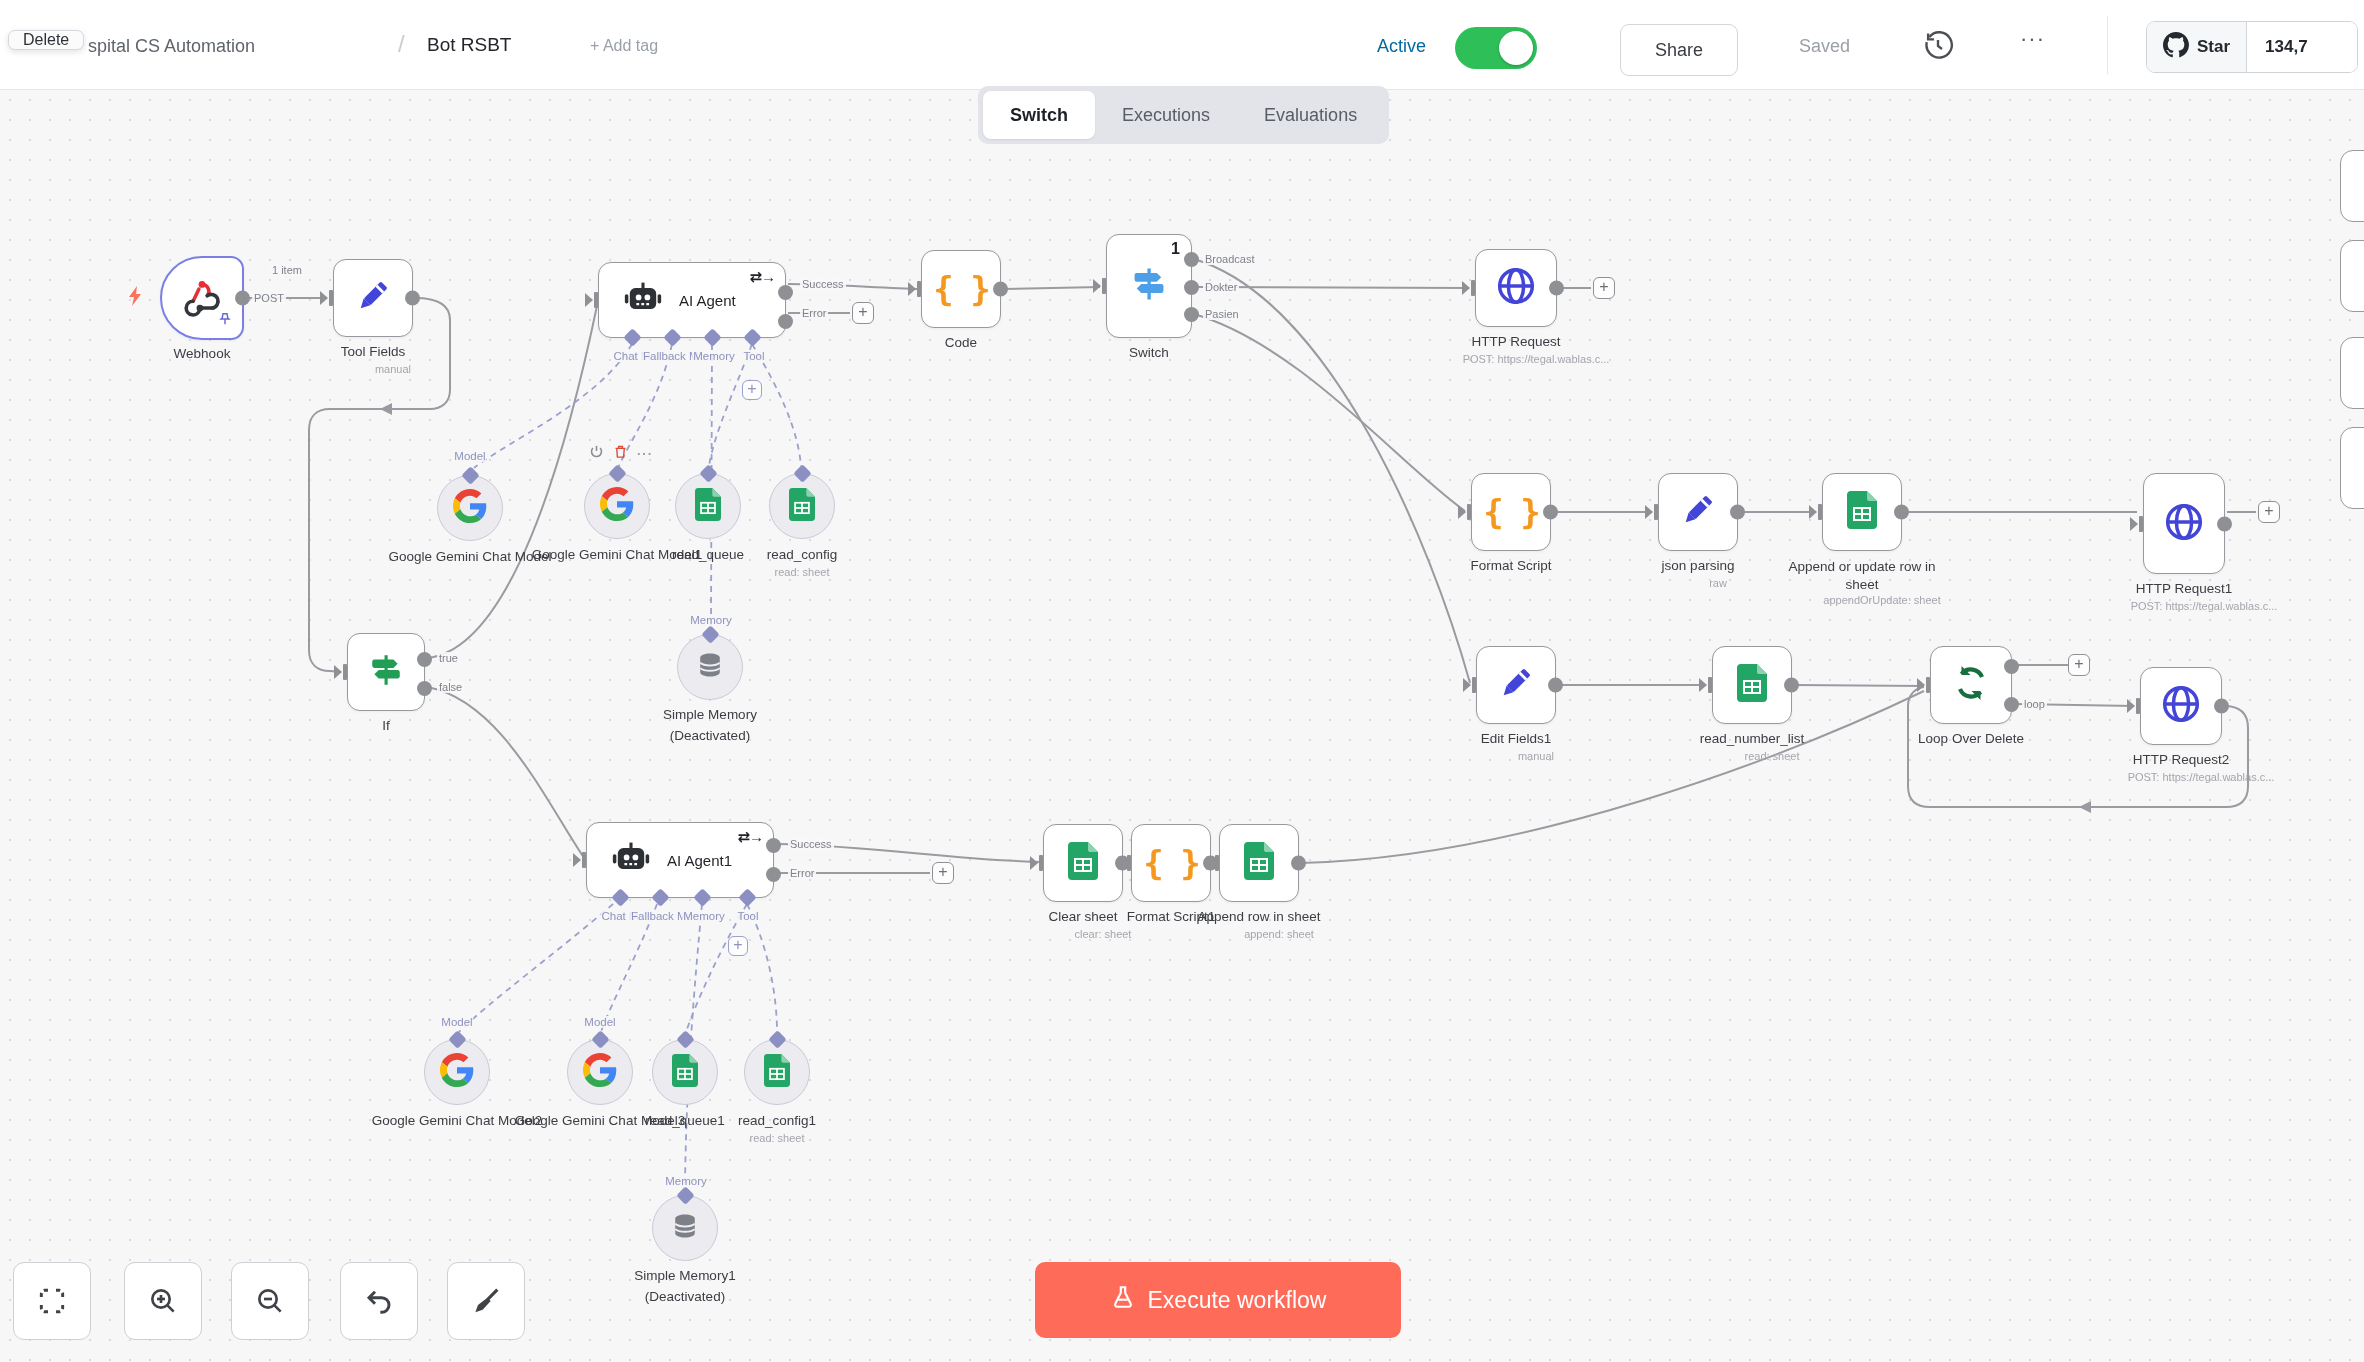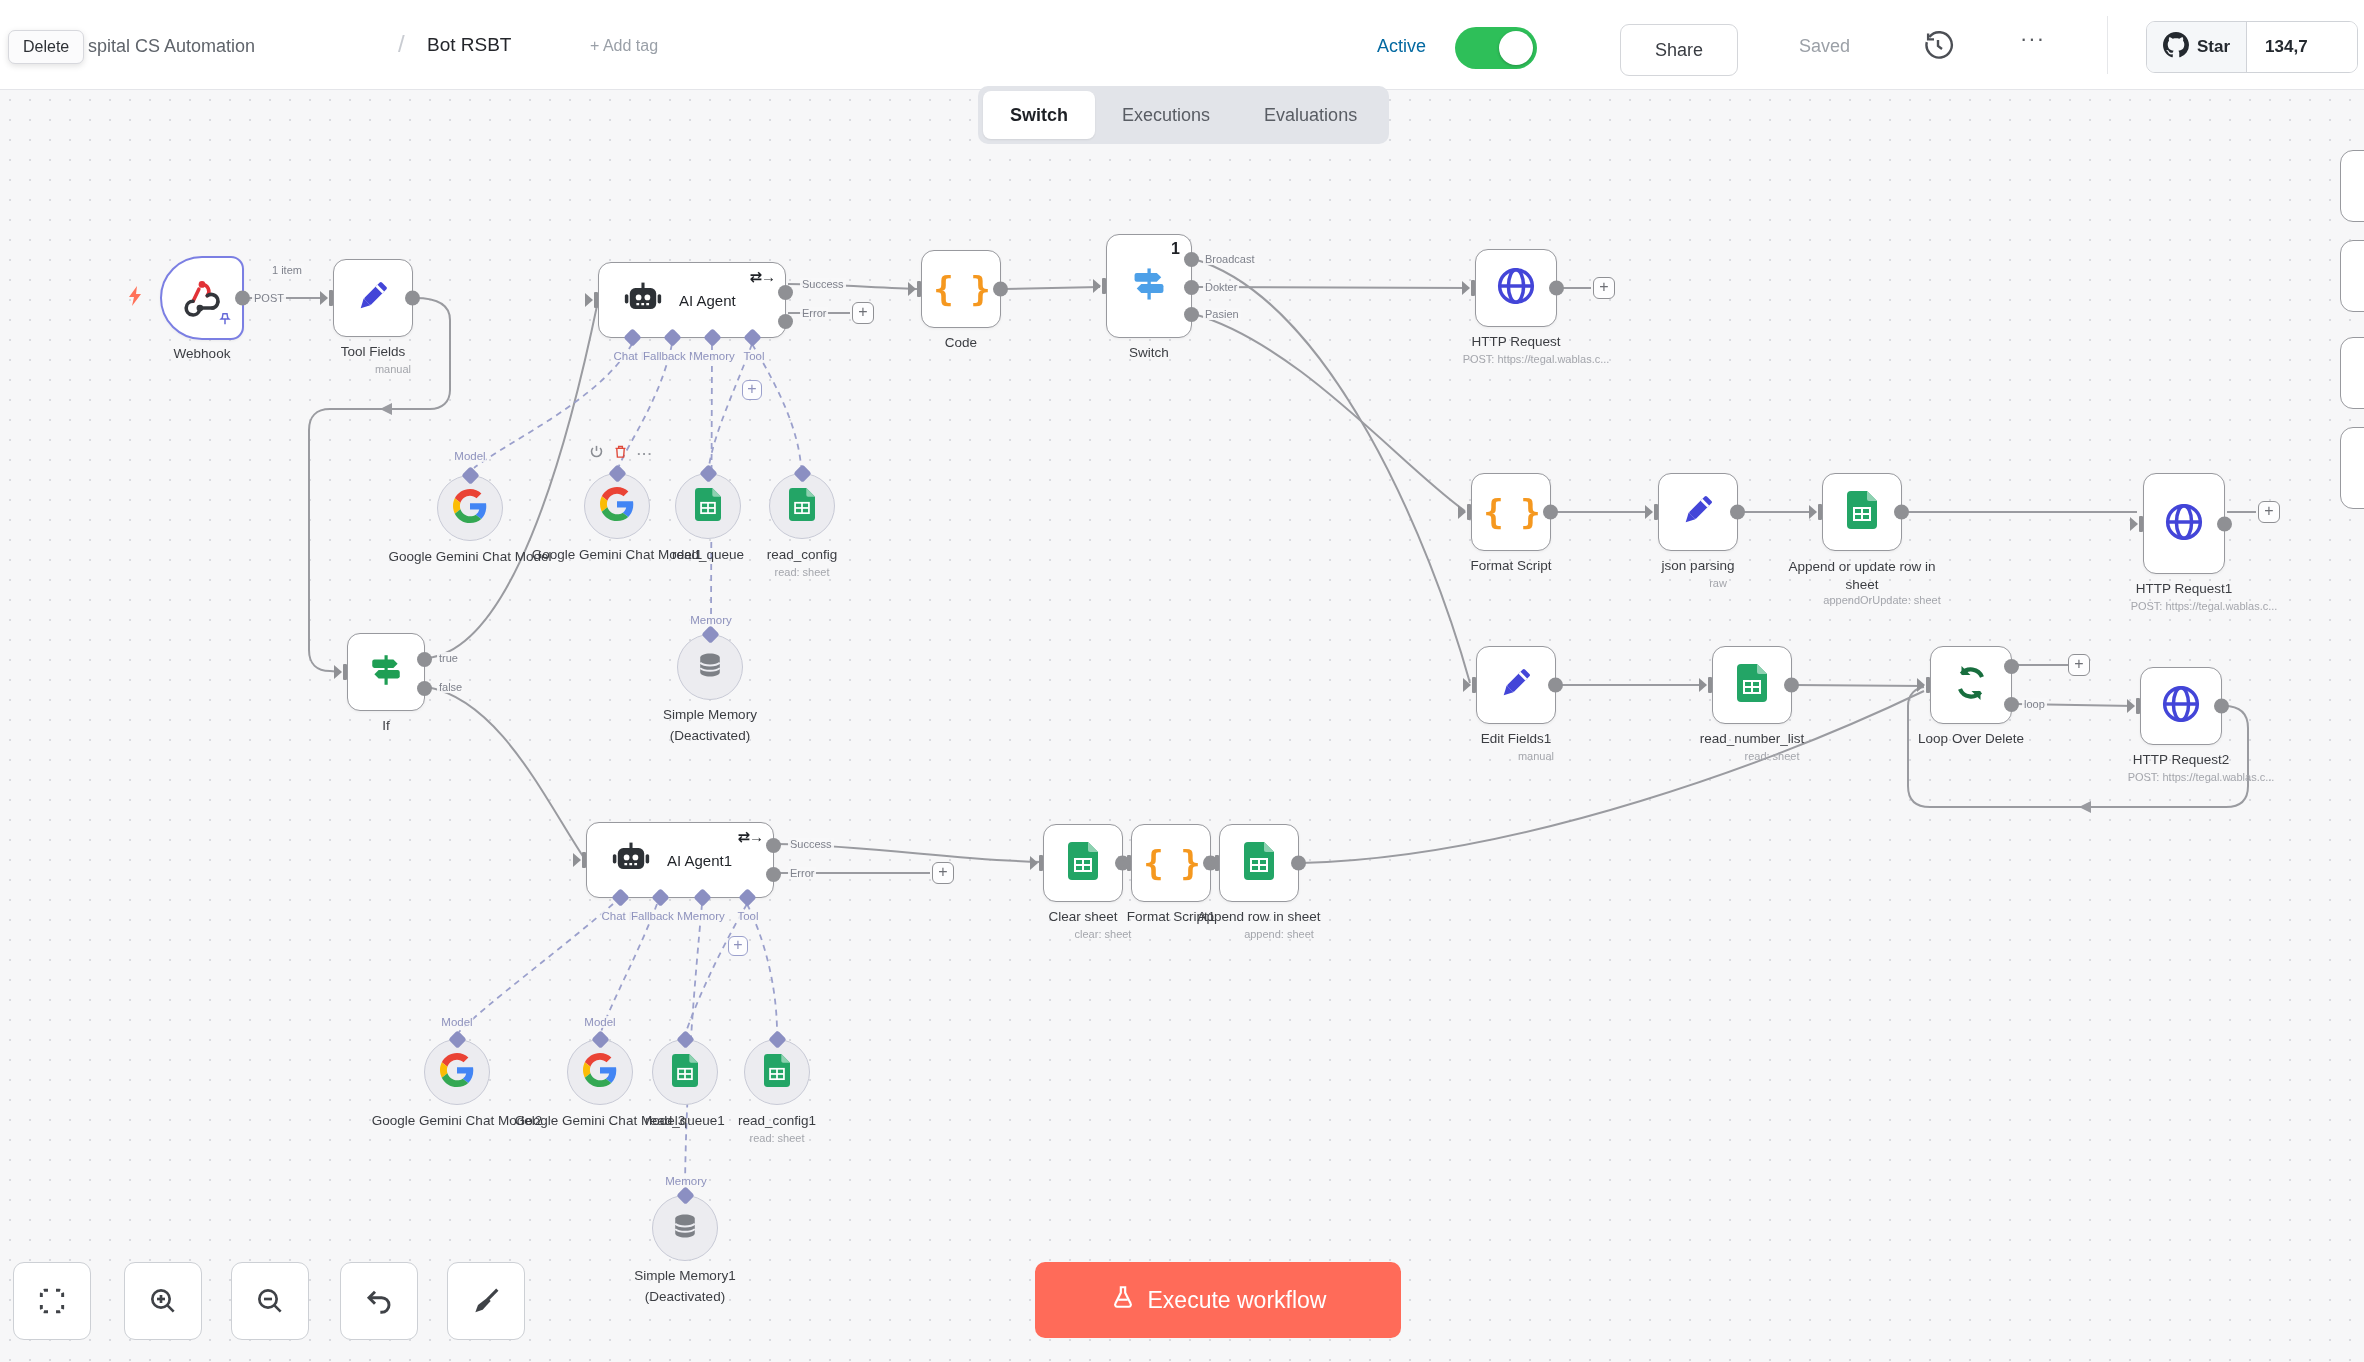--- a/index.html
+++ b/index.html
@@ -2,21 +2,21 @@
 <html><head>
 <meta charset="utf-8">
 <style>
   * { margin:0; padding:0; box-sizing:border-box; }
   html,body { width:2364px; height:1362px; overflow:hidden; font-family:"Liberation Sans","DejaVu Sans",sans-serif; }
   body { background:#f7f7f8; position:relative; }
 
   
   #header { position:absolute; left:0; top:0; width:2364px; height:90px; background:#ffffff; border-bottom:1px solid #e4e5e9; z-index:10; }
   .hitem { position:absolute; white-space:nowrap; }
-  #delete-tip { left:8px; top:30px; background:#fbfbfc; border:1px solid #d7d8dd; border-radius:7px; padding:7px 14px; font-size:16px; color:#2e3136; box-shadow:0 2px 6px rgba(0,0,0,.12); z-index:12; }
+  #delete-tip { left:8px; top:30px; background:#fbfbfc; border:1px solid #d7d8dd; border-radius:7px; padding:0 14px; font-size:16px; color:#2e3136; box-shadow:0 2px 6px rgba(0,0,0,.12); z-index:12; }
   #breadcrumb { left:88px; top:36px; font-size:18px; color:#5f646b; }
   #bc-sep { left:398px; top:30px; font-size:24px; color:#c9ccd2; }
   #wf-name { left:427px; top:34px; font-size:19px; color:#24262b; }
   #add-tag { left:590px; top:37px; font-size:16px; color:#9aa0a8; }
   #active-label { left:1377px; top:36px; font-size:18px; color:#0369a1; }
   #active-toggle { left:1455px; top:27px; width:82px; height:42px; border-radius:21px; background:#2ebf59; }
   #active-toggle .knob { position:absolute; right:4px; top:4px; width:34px; height:34px; border-radius:50%; background:#ffffff; box-shadow:0 1px 3px rgba(0,0,0,.25); }
   #share-btn { left:1620px; top:24px; width:118px; height:52px; border:1px solid #d4d6da; border-radius:9px; background:#fff; font-size:18px; color:#393c42; text-align:center; line-height:50px; }
   #saved-label { left:1799px; top:36px; font-size:18px; color:#9ba0a7; }
   #history-btn { left:1922px; top:30px; width:32px; height:32px; }

